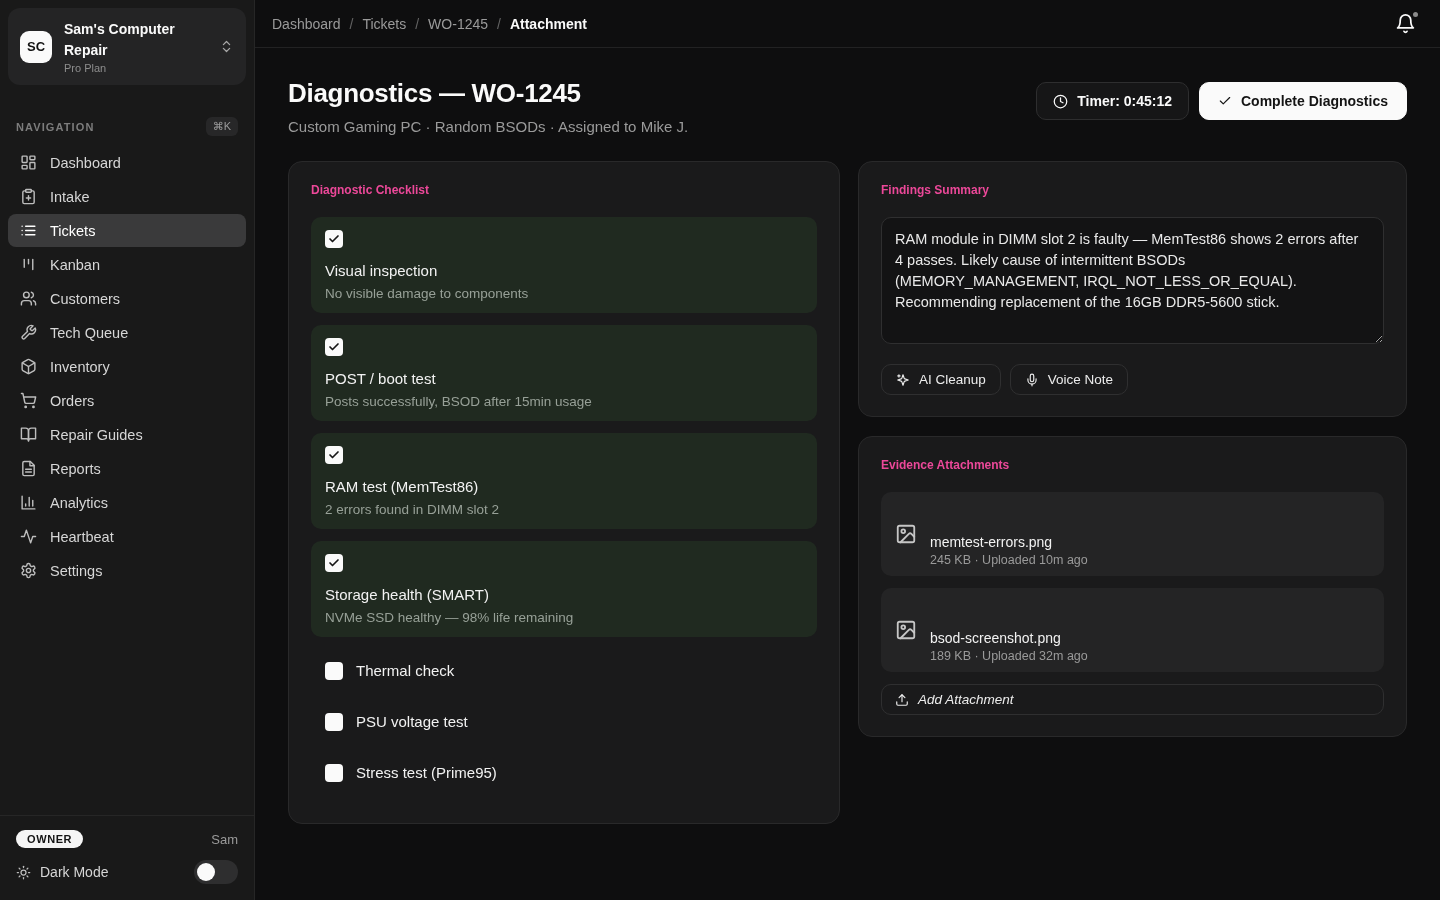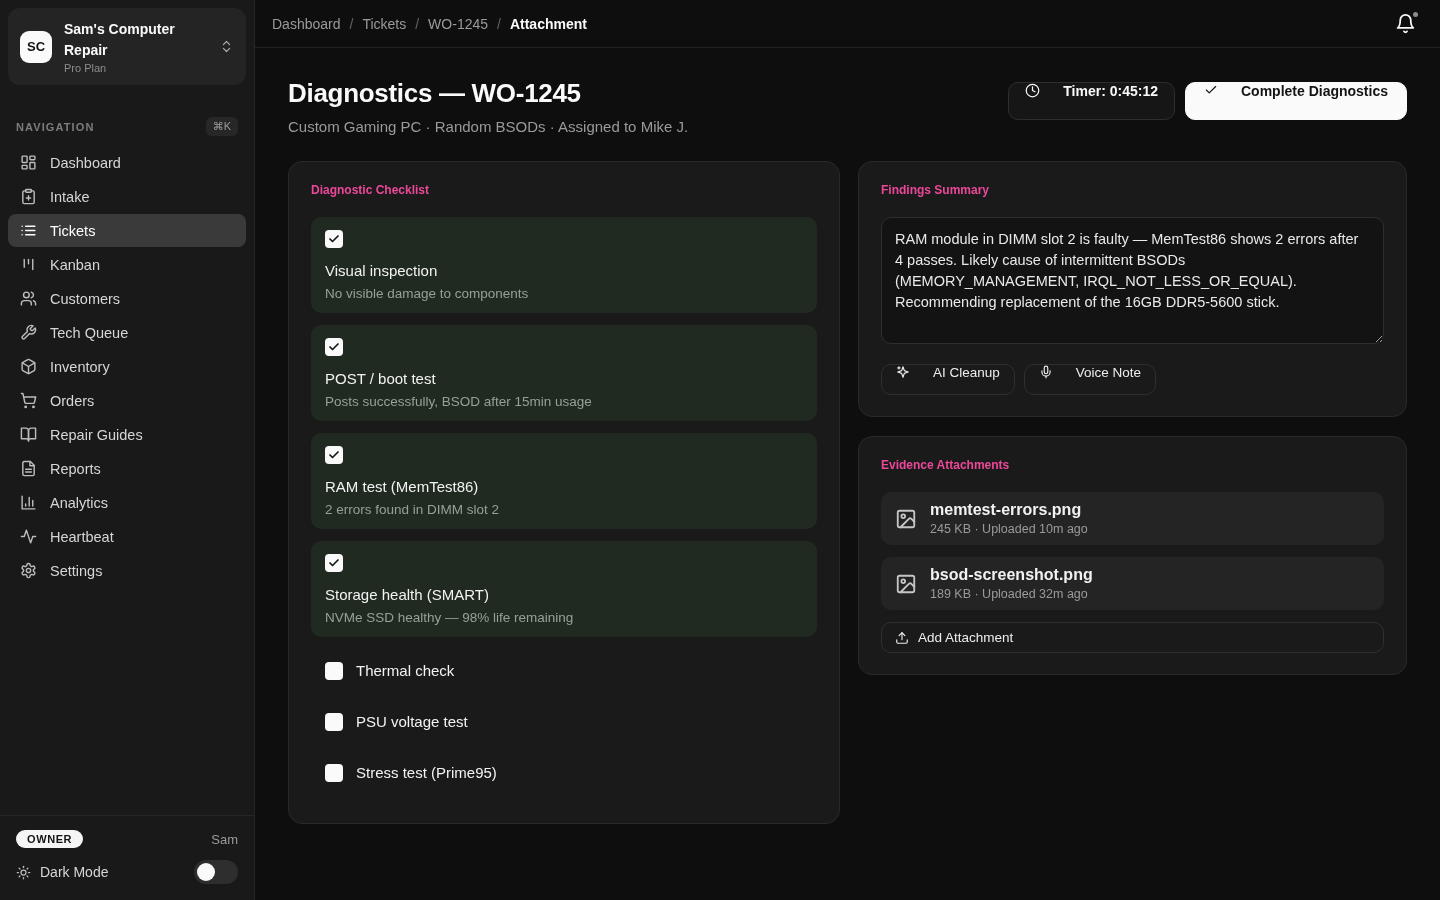--- a/index.html
+++ b/index.html
@@ -97,21 +97,21 @@
     position:absolute; top:1px; right:0px;
     width:5px; height:5px; border-radius:50%; background:#8a8a8a;
   }
 
   .content { padding:30px 33px; flex:1; overflow:hidden; }
   .page-header { display:flex; align-items:flex-start; justify-content:space-between; margin-bottom:26px; }
   .page-title { font-size:26px; font-weight:700; color:#fafafa; letter-spacing:-.3px; }
   .page-subtitle { font-size:15px; color:#9a9a9a; margin-top:9px; }
   .header-actions { display:flex; gap:10px; margin-top:4px; }
   .btn {
-    display:inline-flex; align-items:flex-start; gap:23px;
+    display:inline-flex; align-items:center; gap:9px;
     border-radius:10px; cursor:pointer;
     font-family:"Liberation Sans", sans-serif; font-size:14px; font-weight:600;
   }
   .btn-dark {
     background:#161617; border:1px solid #2e2e2f; color:#fafafa;
     height:38px; padding:0 16px;
   }
   .btn-primary {
     background:#fafafa; border:1px solid #fafafa; color:#141414;
     height:38px; padding:0 18px;
@@ -156,29 +156,30 @@
     border-radius:10px;
   }
 
   
   .attachment {
     display:flex; align-items:center; gap:13px;
     background:#242425; border-radius:10px;
     padding:9px 14px; margin-bottom:12px; cursor:pointer;
   }
   .attachment .icon { color:#c6c6c6; flex:0 0 auto; }
-  .att-name { font-size:16px; font-weight:700; color:#f2f2f2; }
+  .att-name { font-size:14px; font-weight:400; color:#f2f2f2;margin-top:33px; }
   .att-meta { font-size:12.5px; color:#9a9a9a; margin-top:3px; }
   .add-attachment {
     width:100%; height:31px;
     display:flex; align-items:center; gap:9px;
     background:transparent; border:1px solid #2f2f30; border-radius:10px;
     color:#ececec; font-family:"Liberation Sans", sans-serif;
     font-size:13.5px; font-weight:500; padding:0 13px; cursor:pointer;
     margin-top:2px;
+    font-style:italic;
   }
 </style>
 </head>
 <body>
 
 <aside class="sidebar">
 
   <div class="workspace">
     <div class="ws-avatar">SC</div>
     <div class="ws-text">

